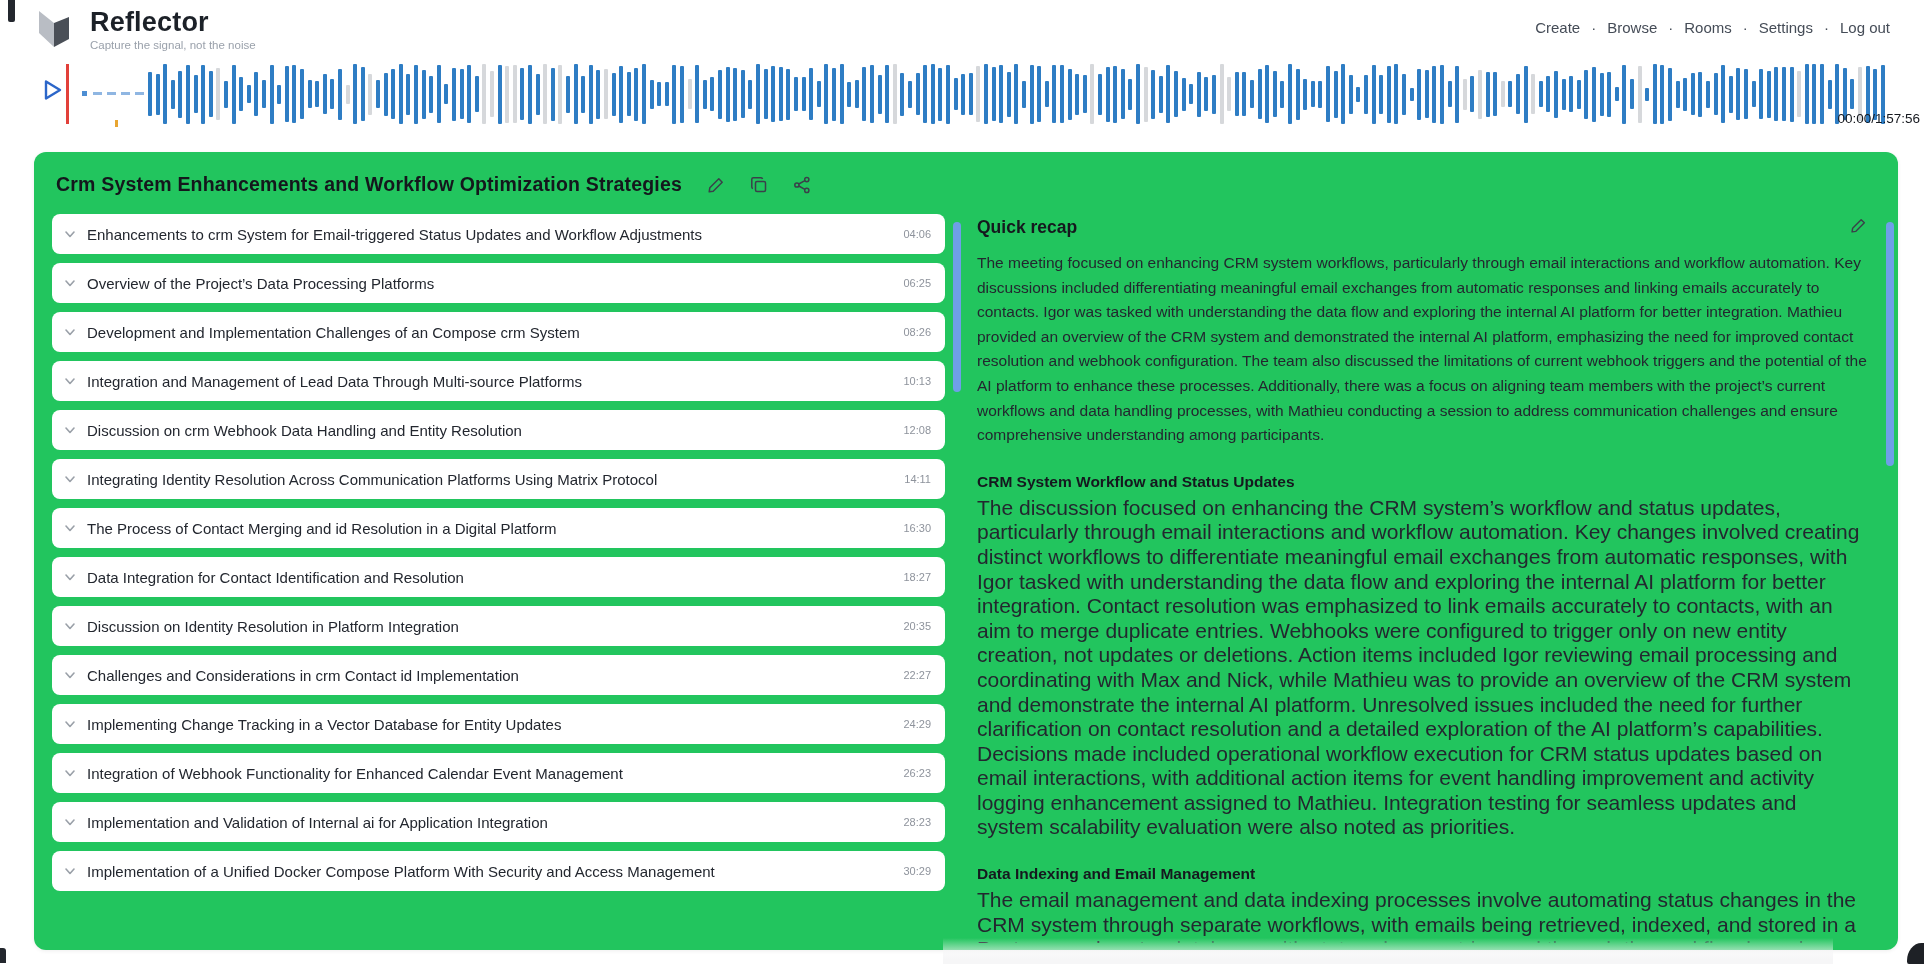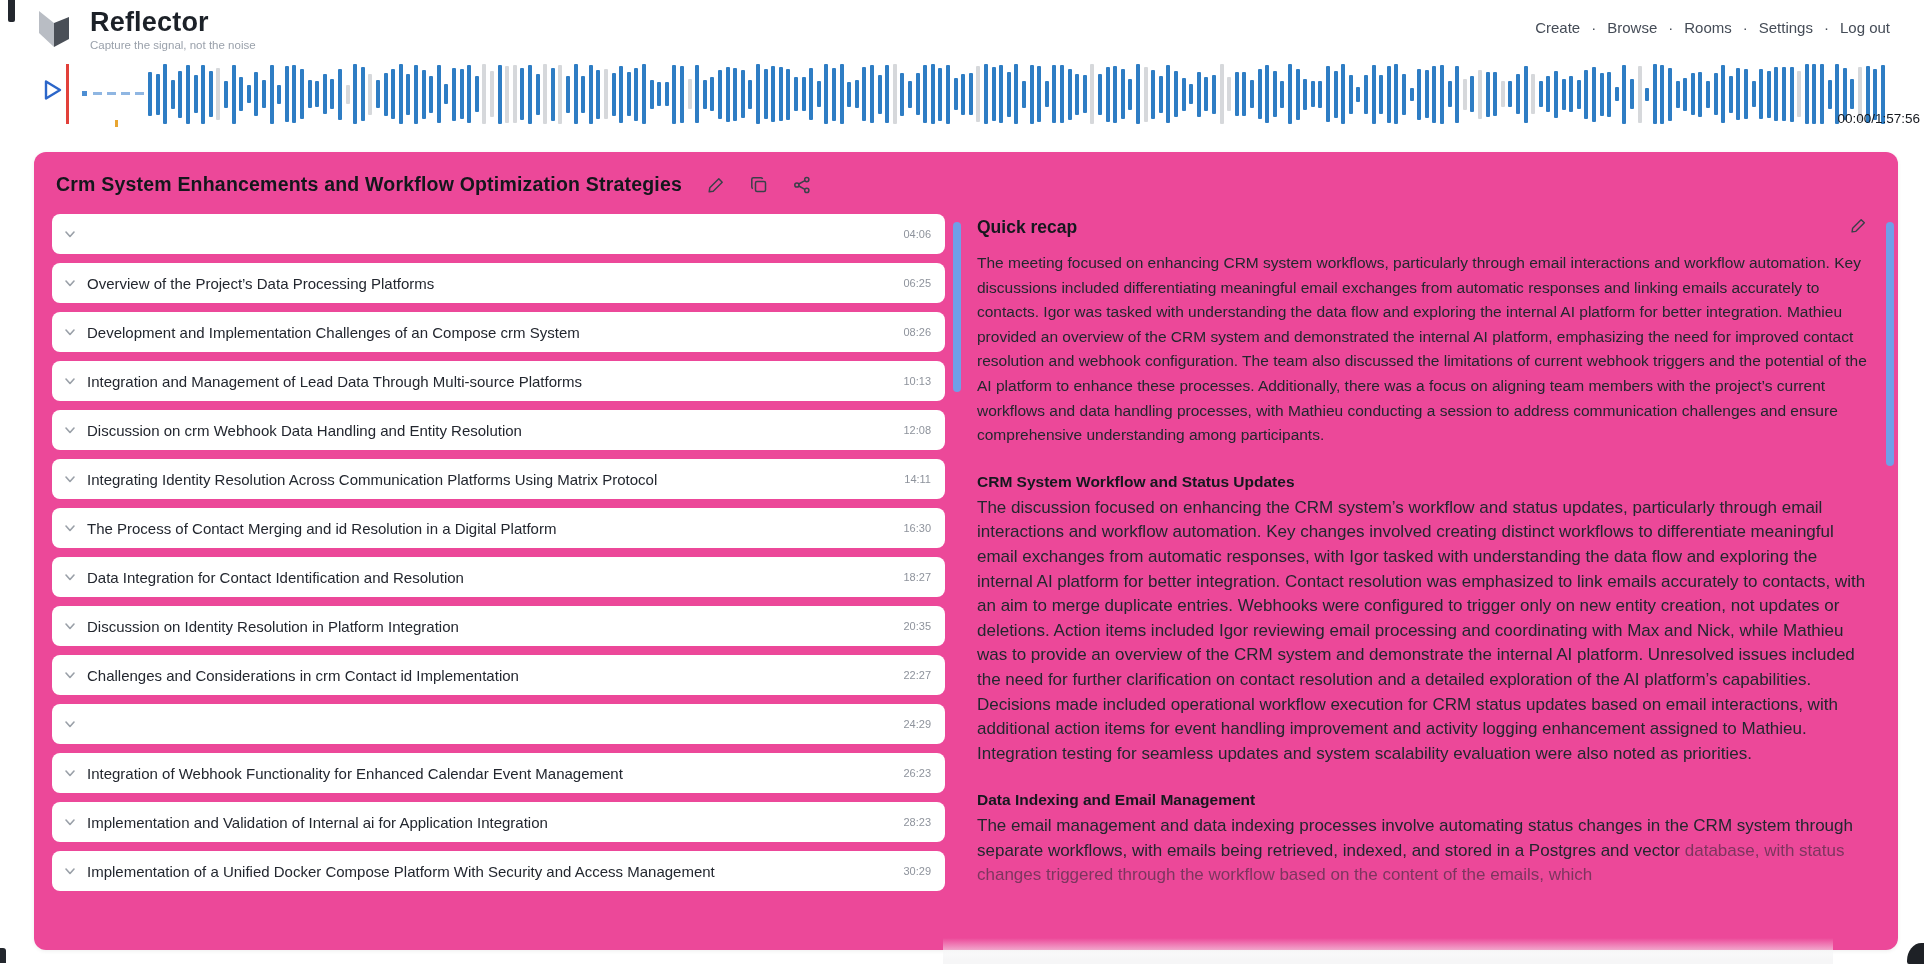--- a/index.html
+++ b/index.html
@@ -22,21 +22,21 @@
   #playhead { position:absolute; left:66px; top:4px; width:2.5px; height:60px; background:#e2403a; }
   #waveform-bars { position:absolute; left:74px; top:4px; width:1814px; height:60px; }
   .wf-bar { position:absolute; width:4px; border-radius:1px; }
   .wf-dot { position:absolute; width:5px; height:5px; top:27px; background:#4d8ed3; }
   .wf-dash { position:absolute; width:9px; height:3px; top:28px; background:#8fb6e2; }
   #chapter-tick { position:absolute; left:115px; top:60px; width:3px; height:7px; background:#e8a531; }
   #time-display { position:absolute; right:4px; top:51px; font-size:13.5px; color:#15181e; }
 
   
   #card { position:absolute; left:34px; top:152px; width:1864px; height:798px;
-    background:#ec4899; border-radius:12px; box-shadow:0 1px 4px rgba(0,0,0,.07); }
+    background:#22c55e; border-radius:12px; box-shadow:0 1px 4px rgba(0,0,0,.07); }
   #title-row { position:absolute; left:22px; top:21px; display:flex; align-items:center; gap:25px; }
   #meeting-title { font-size:19.5px; font-weight:700; color:#14171c; letter-spacing:.2px; }
   .tool-icon { width:18px; height:18px; cursor:pointer; flex:0 0 auto; }
 
   
   #topics { position:absolute; left:18px; top:62px; width:928px; height:736px; overflow:hidden; }
   .topic-row { width:893px; height:40px; margin-bottom:9px; background:#ffffff; border-radius:8px;
     display:flex; align-items:center; padding:0 14px 0 10px; }
   .chevron { width:16px; height:16px; margin-right:9px; cursor:pointer; flex:0 0 auto; }
   .topic-label { font-size:15px; color:#23272f; white-space:nowrap; overflow:hidden; }
@@ -45,21 +45,21 @@
     background:#6f9fe8; border-radius:4px; cursor:pointer; }
 
   
   #summary-panel { position:absolute; left:943px; top:55px; width:890px; height:736px; overflow:hidden; }
   #recap-header { display:flex; align-items:flex-start; padding-top:10px; }
   .panel-h { font-size:17.5px; font-weight:700; color:#15181e; }
   #recap-edit { margin-left:auto; width:17px; height:17px; cursor:pointer; }
   .body-text { font-size:15.5px; line-height:24.6px; color:#23272f; margin-top:13px; }
   #summary-heading { margin-top:38px; }
   .section-heading { font-size:15.5px; font-weight:700; color:#15181e; margin-top:23px; line-height:22px; }
-  .section-body { font-size:17px; line-height:24.6px; color:#23272f; margin-top:3px; }
+  .section-body { font-size:21px; line-height:24.6px; color:#23272f; margin-top:3px; }
   .clipped-text { opacity:.55; }
   #summary-fade { position:absolute; left:943px; bottom:0px; width:890px; height:26px;
     background:linear-gradient(rgba(246,246,247,0), #f6f6f7 85%); pointer-events:none; }
   #summary-scrollbar { position:absolute; left:1852px; top:70px; width:8px; height:244px;
     background:#6f9fe8; border-radius:4px; cursor:pointer; }
 
   
   #artifact-tl { position:absolute; left:8px; top:0; width:7px; height:22px; background:#23272e; border-radius:0 0 2px 2px; }
   #artifact-bl { position:absolute; left:0; bottom:1px; width:6px; height:15px; background:#23272e; border-radius:0 3px 0 0; }
   #artifact-br { position:absolute; right:0px; bottom:0px; width:17px; height:21px; background:#1e2126; border-radius:85% 0 0 12%; }
@@ -359,20 +359,21 @@
       <line x1="5.8" y1="10" x2="11.9" y2="13.4" stroke="#3a4049" stroke-width="1.5"></line>
     </svg>
   </div>
 
   <div id="topics">
 
       <div class="topic-row">
         <svg class="chevron" viewBox="0 0 16 16">
           <polyline points="4,6 8,10.5 12,6" fill="none" stroke="#9aa0a8" stroke-width="1.6" stroke-linecap="round" stroke-linejoin="round"></polyline>
         </svg>
+        <span class="topic-label">Enhancements to crm System for Email-triggered Status Updates and Workflow Adjustments</span>
         <span class="topic-time">04:06</span>
       </div>
 
       <div class="topic-row">
         <svg class="chevron" viewBox="0 0 16 16">
           <polyline points="4,6 8,10.5 12,6" fill="none" stroke="#9aa0a8" stroke-width="1.6" stroke-linecap="round" stroke-linejoin="round"></polyline>
         </svg>
         <span class="topic-label">Overview of the Project’s Data Processing Platforms</span>
         <span class="topic-time">06:25</span>
       </div>
@@ -438,20 +439,21 @@
           <polyline points="4,6 8,10.5 12,6" fill="none" stroke="#9aa0a8" stroke-width="1.6" stroke-linecap="round" stroke-linejoin="round"></polyline>
         </svg>
         <span class="topic-label">Challenges and Considerations in crm Contact id Implementation</span>
         <span class="topic-time">22:27</span>
       </div>
 
       <div class="topic-row">
         <svg class="chevron" viewBox="0 0 16 16">
           <polyline points="4,6 8,10.5 12,6" fill="none" stroke="#9aa0a8" stroke-width="1.6" stroke-linecap="round" stroke-linejoin="round"></polyline>
         </svg>
+        <span class="topic-label">Implementing Change Tracking in a Vector Database for Entity Updates</span>
         <span class="topic-time">24:29</span>
       </div>
 
       <div class="topic-row">
         <svg class="chevron" viewBox="0 0 16 16">
           <polyline points="4,6 8,10.5 12,6" fill="none" stroke="#9aa0a8" stroke-width="1.6" stroke-linecap="round" stroke-linejoin="round"></polyline>
         </svg>
         <span class="topic-label">Integration of Webhook Functionality for Enhanced Calendar Event Management</span>
         <span class="topic-time">26:23</span>
       </div>

